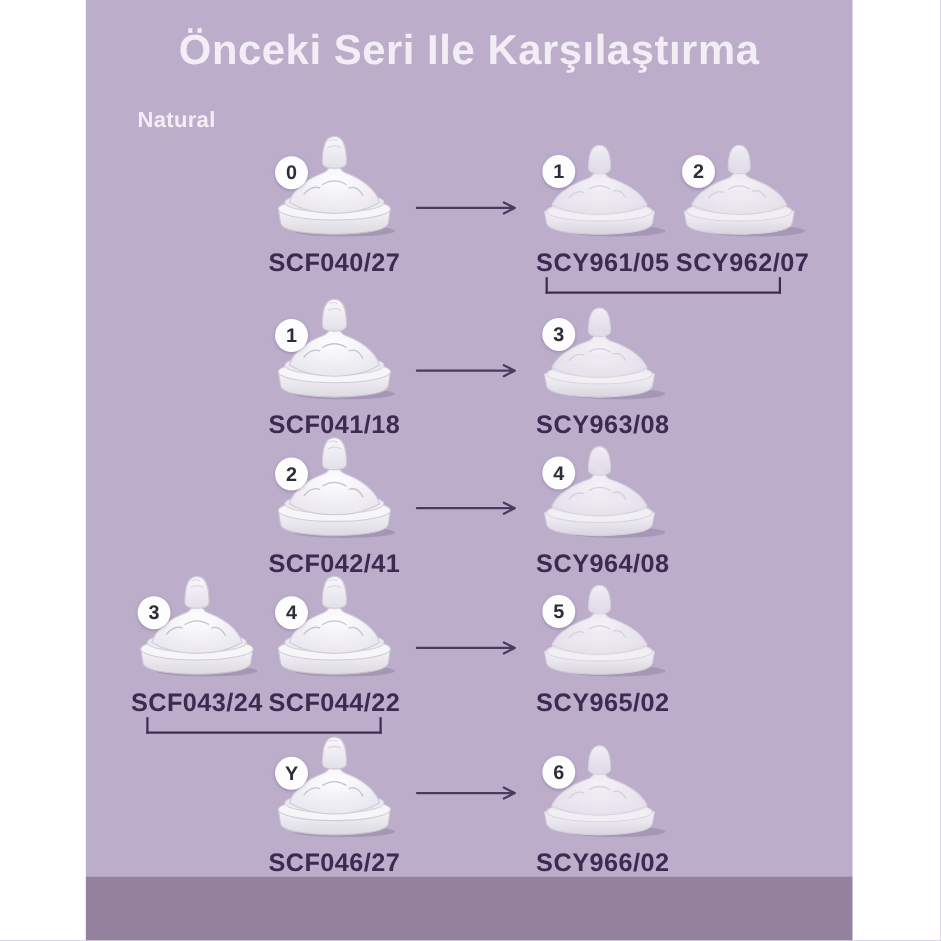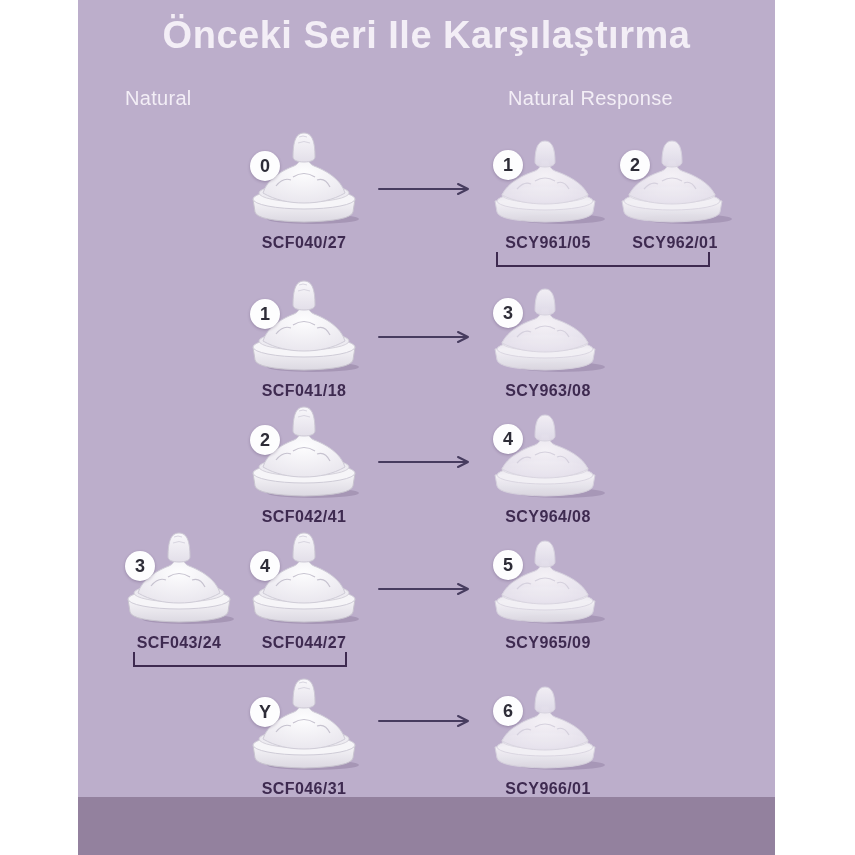--- a/index.html
+++ b/index.html
@@ -8,47 +8,47 @@
     background:var(--page-bg,#ffffff);
     font-family:"Liberation Sans",sans-serif;
     overflow:hidden;
   }
   .stage{position:relative;width:855px;height:855px;overflow:hidden;}
   .panel{
     position:absolute;left:78px;top:0;width:697px;height:855px;
     background:var(--panel,#bcaecb);overflow:hidden;
   }
   .title{
-    margin:0;padding-top:14px;text-align:center;
+    margin:0;padding-top:25px;text-align:center;
     font-size:38px;font-weight:bold;letter-spacing:.5px;
     color:var(--light-text,#f3eef6);
   }
   .headers{position:relative;height:26px;margin-top:30px;}
-  .hdr{position:absolute;top:0;font-size:20px;font-weight:normal;color:var(--light-text,#f3eef6);letter-spacing:.3px;}
+  .hdr{position:absolute;top:0;font-size:20px;font-weight:bold;color:var(--light-text,#f3eef6);letter-spacing:.3px;}
   .hdr-left{left:47px;}
   .hdr-right{left:430px;}
   #rows{position:absolute;top:118px;left:0;right:0;}
   .row{display:flex;align-items:flex-end;}
   .cell{position:relative;height:100%;box-sizing:border-box;}
   .cell-left{width:295px;display:flex;justify-content:flex-end;align-items:flex-end;gap:3px;padding-right:8px;}
   .cell-mid{width:105px;display:flex;justify-content:center;align-items:flex-end;}
   .cell-right{flex:1;display:flex;justify-content:flex-start;align-items:flex-end;gap:5px;padding-left:9px;}
   .arrow path{stroke:var(--arrow,#473c5f);stroke-width:2;stroke-linecap:round;fill:none;}
   .unit{display:flex;flex-direction:column;align-items:center;width:122px;flex:0 0 auto;}
   .row.with-bracket .unit{margin-bottom:16px;}
   .imgwrap{position:relative;width:122px;line-height:0;}
   .badge{
     position:absolute;left:7px;top:22px;width:30px;height:30px;border-radius:50%;
     background:var(--badge-bg,#fdfdfe);
     display:flex;align-items:center;justify-content:center;
     font-weight:bold;font-size:18px;color:var(--badge-text,#2d2c37);
     box-shadow:0 1px 3px rgba(60,40,80,.3);
   }
   .unit-r .badge{top:13px;left:6px;}
-  .code{margin-top:9px;font-size:16px;font-weight:bold;color:var(--code-text,#3e2a50);letter-spacing:.4px;white-space:nowrap;}
+  .code{margin-top:9px;font-size:23px;font-weight:bold;color:var(--code-text,#3e2a50);letter-spacing:.4px;white-space:nowrap;}
   .bracket{
     position:absolute;bottom:1px;height:13px;
     border-left:2px solid var(--code-text,#3e2a50);
     border-right:2px solid var(--code-text,#3e2a50);
     border-bottom:2px solid var(--code-text,#3e2a50);
   }
   .cell-left .bracket{right:26px;width:210px;}
   .cell-right .bracket{left:18px;width:210px;}
   .footer{position:absolute;left:0;bottom:0;width:100%;height:58px;background:var(--footer,#93819e);}
   .defs-svg{position:absolute;width:0;height:0;overflow:hidden;}
@@ -100,21 +100,20 @@
       <path d="M48 25 C48 11 51 4 58 4 C65 4 68 11 68 25 C68 28 64 30 58 30 C52 30 48 28 48 25 Z" fill="url(#gNubR)" stroke="#d6d2de" stroke-width="1" opacity="0.95"></path>
     </symbol>
   </defs>
 </svg>
 
 <div class="stage">
   <section class="panel">
     <h1 class="title">Önceki Seri Ile Karşılaştırma</h1>
     <div class="headers">
       <div class="hdr hdr-left">Natural</div>
-      <div class="hdr hdr-right">Natural Response</div>
     </div>
     <div id="rows">
         <div class="row with-bracket" style="height: 150px;">
     <div class="cell cell-left">
             <div class="unit">
     <div class="imgwrap">
       <svg class="teat" width="122" height="96">
                   <use href="#sym-natural"></use>
                 </svg>
       <div class="badge">
@@ -143,21 +142,21 @@
   </div>
             <div class="unit unit-r">
     <div class="imgwrap">
       <svg class="teat" width="122" height="88">
                   <use href="#sym-response"></use>
                 </svg>
       <div class="badge">
         <span>2</span>
       </div>
     </div>
-    <div class="code">SCY962/01</div>
+    <div class="code">SCY962/07</div>
   </div>
             <div class="bracket"></div>
           </div>
   </div>
         <div class="row" style="height: 132px;">
     <div class="cell cell-left">
             <div class="unit">
     <div class="imgwrap">
       <svg class="teat" width="122" height="96">
                   <use href="#sym-natural"></use>
@@ -236,72 +235,72 @@
   </div>
             <div class="unit">
     <div class="imgwrap">
       <svg class="teat" width="122" height="96">
                   <use href="#sym-natural"></use>
                 </svg>
       <div class="badge">
         <span>4</span>
       </div>
     </div>
-    <div class="code">SCF044/27</div>
+    <div class="code">SCF044/22</div>
   </div>
             <div class="bracket"></div>
           </div>
     <div class="cell cell-mid">
       <svg class="arrow" width="96" height="14" viewBox="0 0 96 14" style="margin-bottom: 72px;">
         <path d="M1 7 H90 M90 7 l-10 -5 M90 7 l-10 5"></path>
       </svg>
     </div>
     <div class="cell cell-right">
             <div class="unit unit-r">
     <div class="imgwrap">
       <svg class="teat" width="122" height="88">
                   <use href="#sym-response"></use>
                 </svg>
       <div class="badge">
         <span>5</span>
       </div>
     </div>
-    <div class="code">SCY965/09</div>
+    <div class="code">SCY965/02</div>
   </div>
           </div>
   </div>
         <div class="row" style="height: 130px;">
     <div class="cell cell-left">
             <div class="unit">
     <div class="imgwrap">
       <svg class="teat" width="122" height="96">
                   <use href="#sym-natural"></use>
                 </svg>
       <div class="badge">
         <span>Y</span>
       </div>
     </div>
-    <div class="code">SCF046/31</div>
+    <div class="code">SCF046/27</div>
   </div>
           </div>
     <div class="cell cell-mid">
       <svg class="arrow" width="96" height="14" viewBox="0 0 96 14" style="margin-bottom: 70px;">
         <path d="M1 7 H90 M90 7 l-10 -5 M90 7 l-10 5"></path>
       </svg>
     </div>
     <div class="cell cell-right">
             <div class="unit unit-r">
     <div class="imgwrap">
       <svg class="teat" width="122" height="88">
                   <use href="#sym-response"></use>
                 </svg>
       <div class="badge">
         <span>6</span>
       </div>
     </div>
-    <div class="code">SCY966/01</div>
+    <div class="code">SCY966/02</div>
   </div>
           </div>
   </div>
       </div>
     <div class="footer"></div>
   </section>
 </div>
 
 </body></html>

